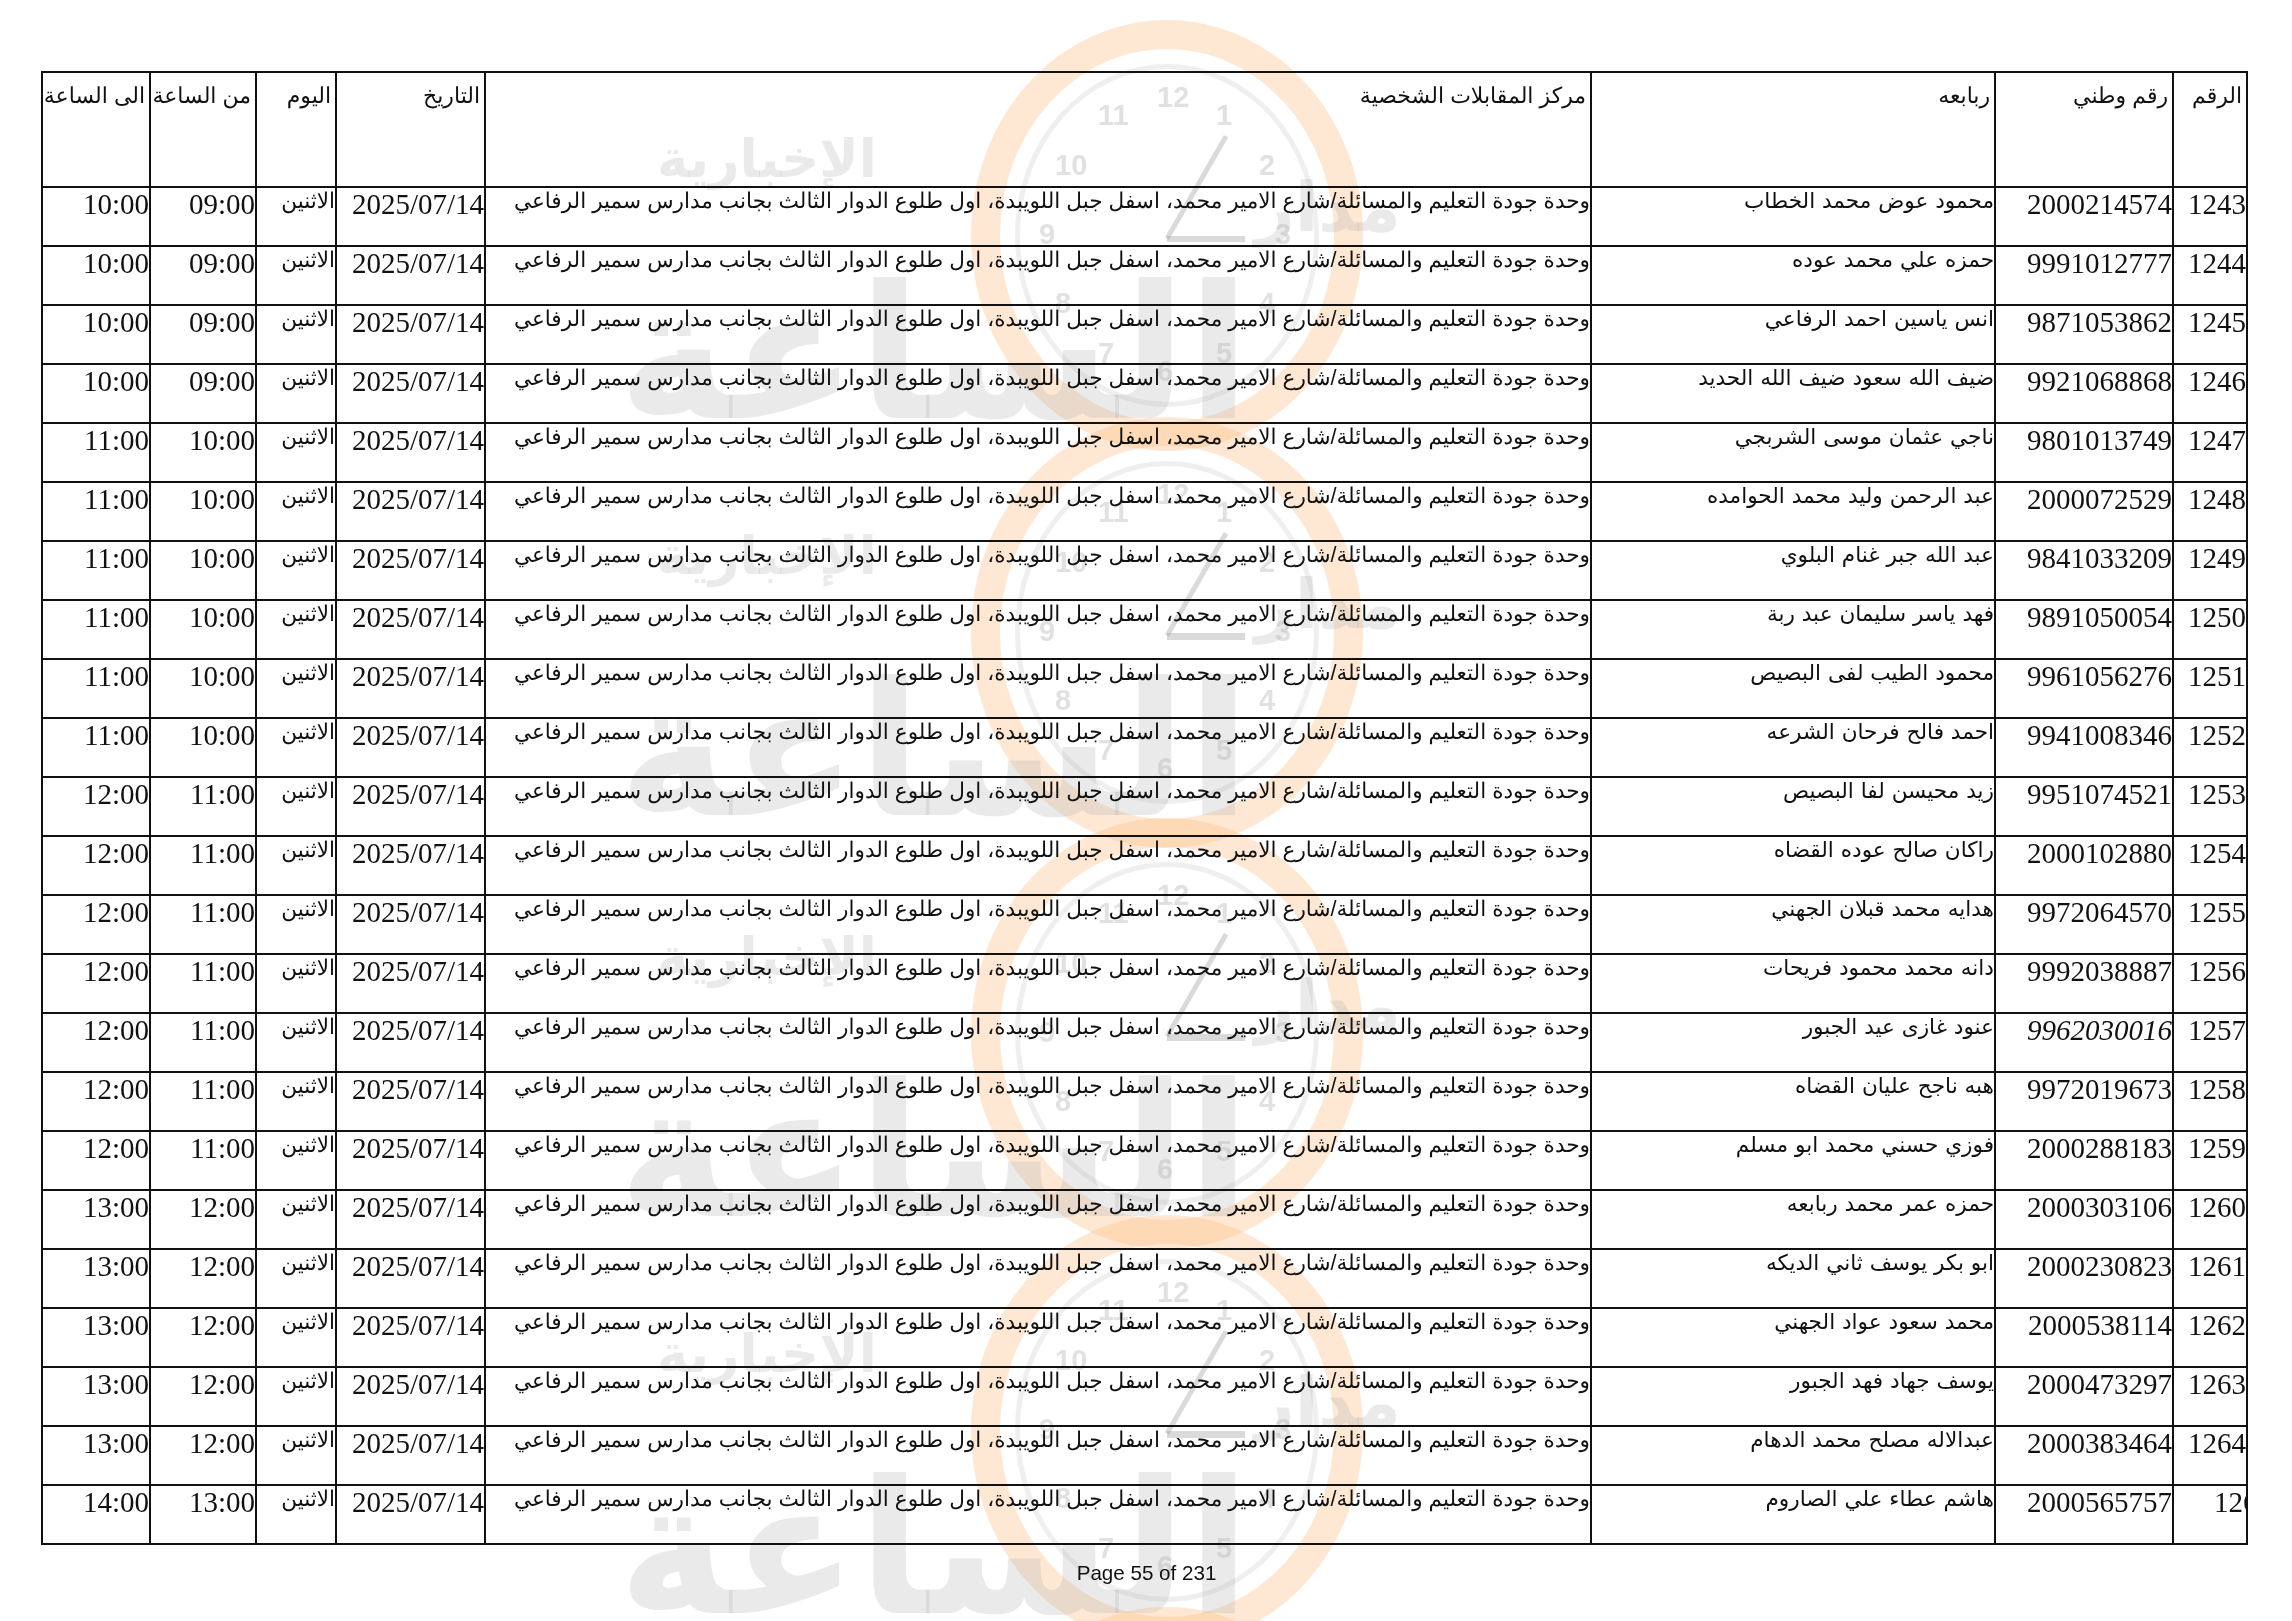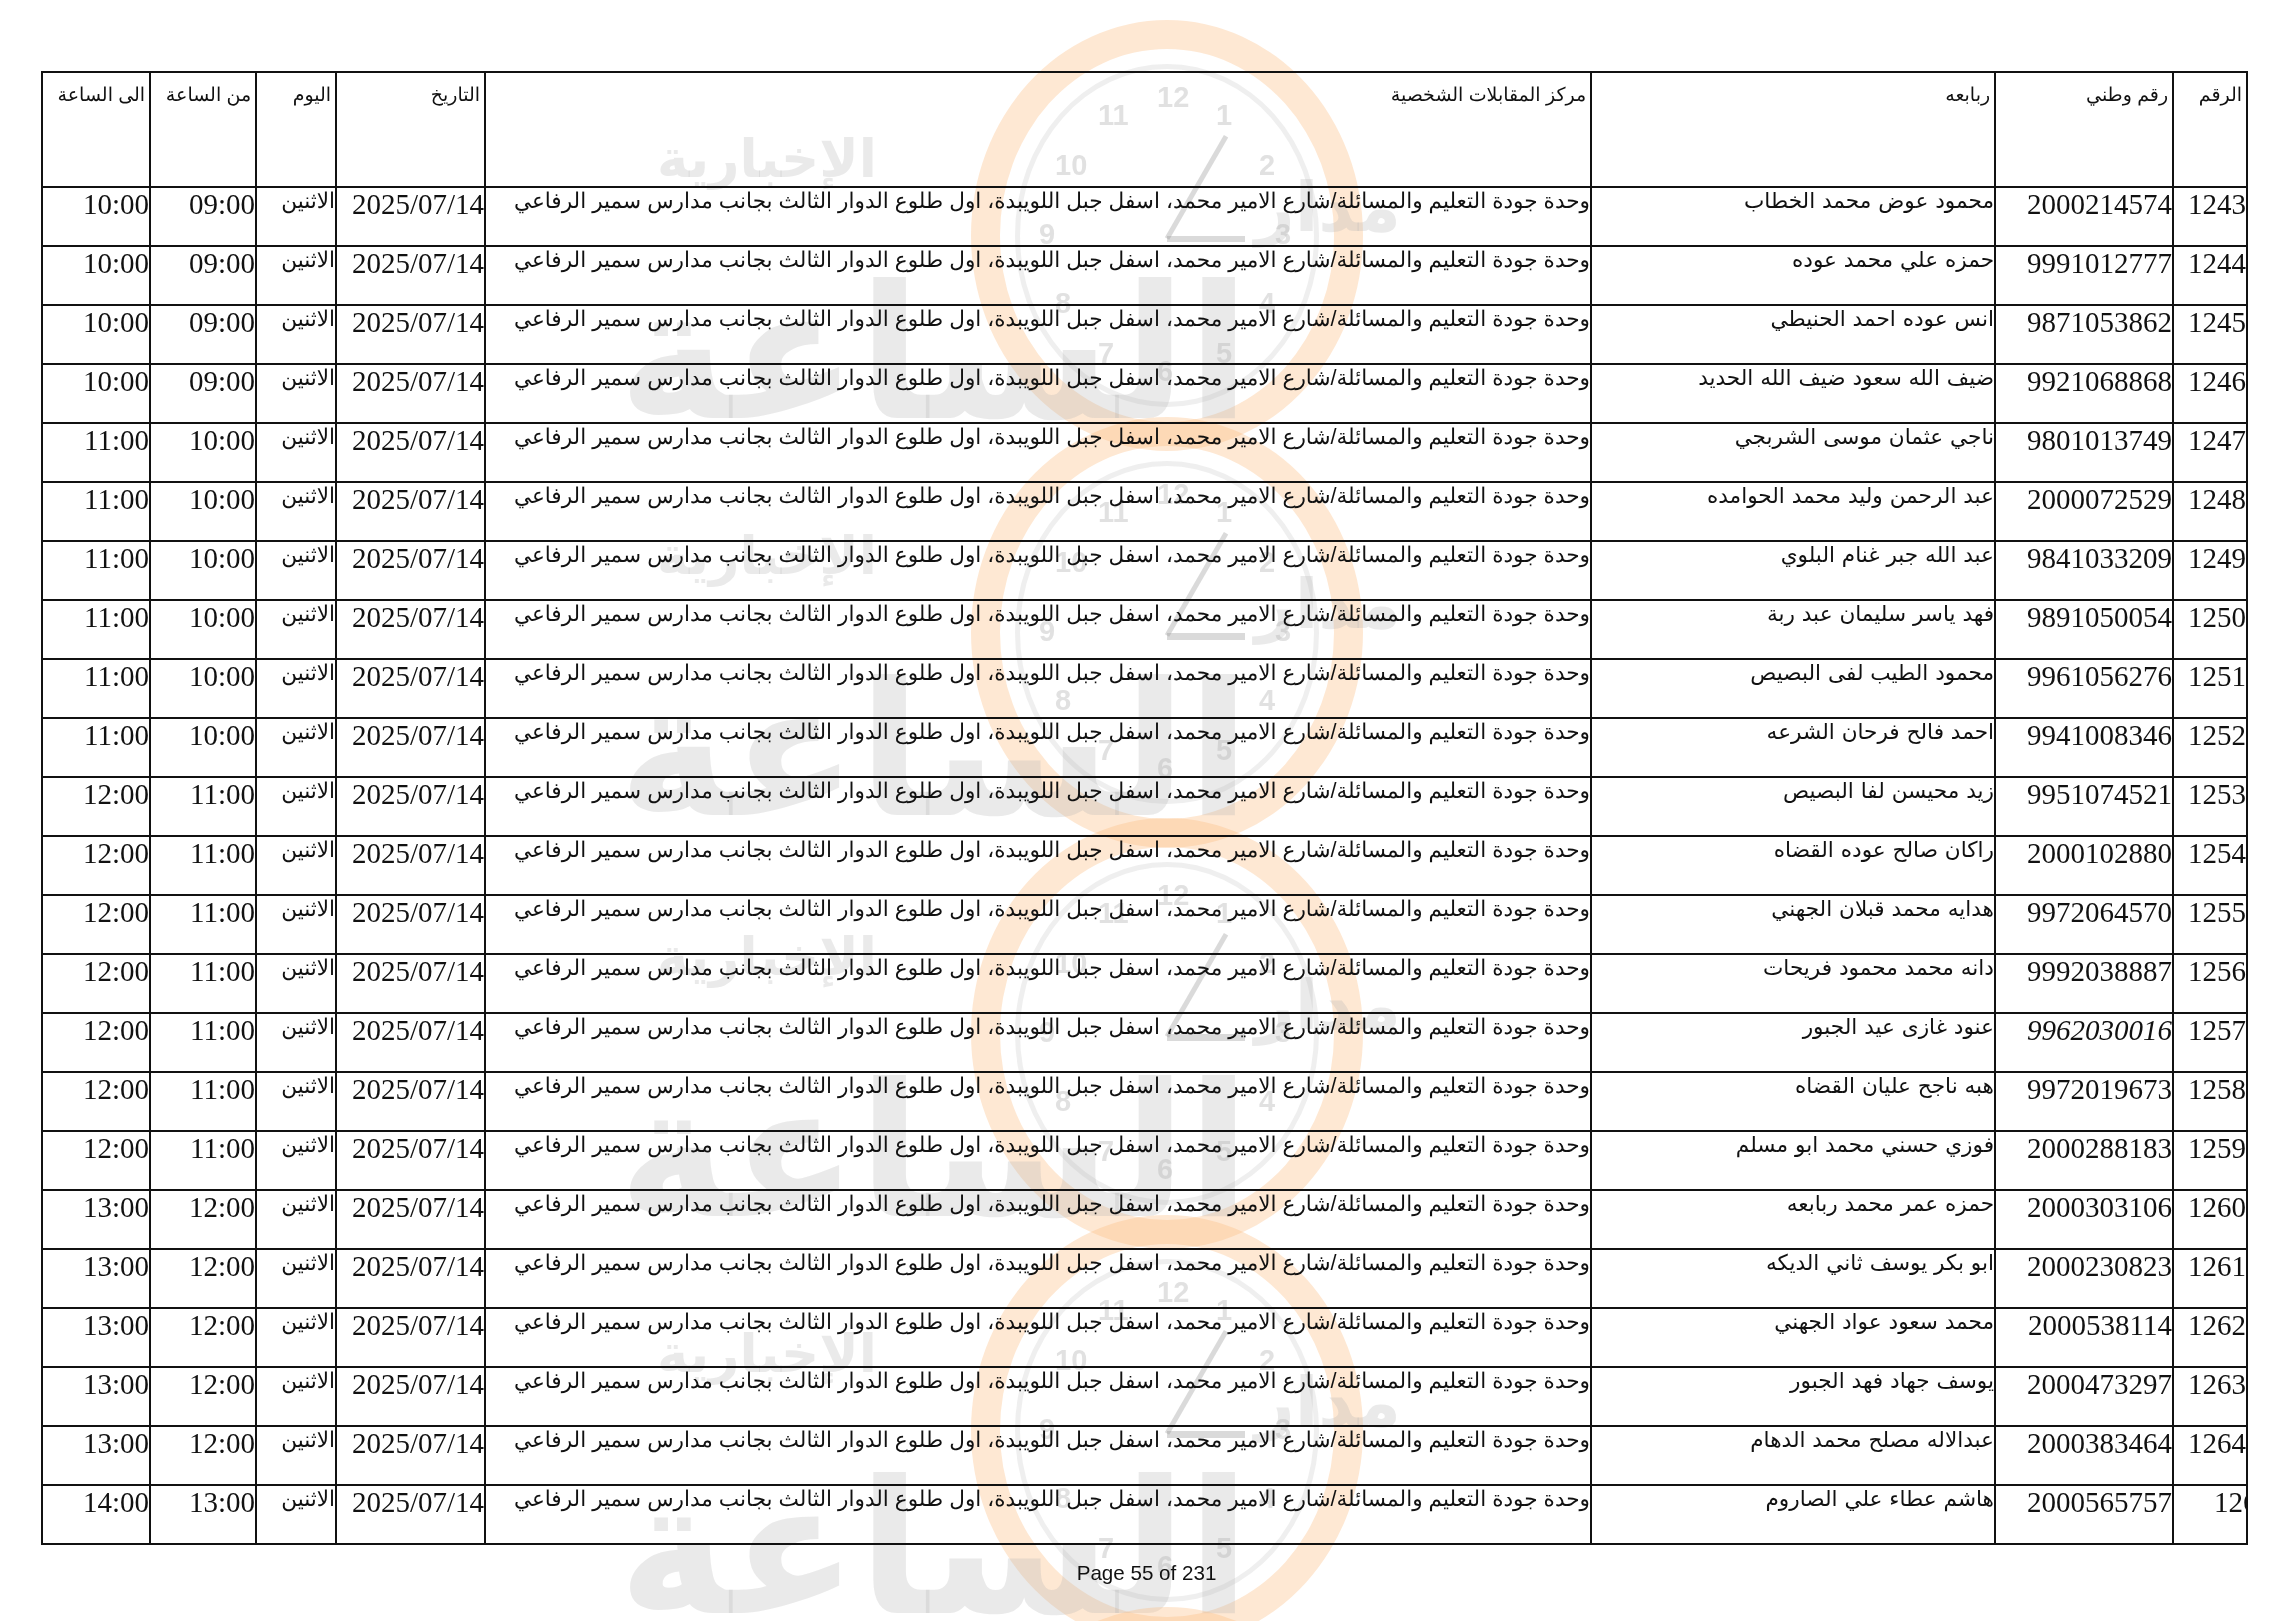--- a/index.html
+++ b/index.html
@@ -15,21 +15,21 @@
   .wm .num { position:absolute; font-family:"Liberation Sans", sans-serif; font-size:29px; font-weight:bold;
              color:rgba(170,170,170,0.35); }
   .wm .hand { position:absolute; background:rgba(150,150,150,0.35); transform-origin:left center; }
   .wm .brand { position:absolute; font-family:"DejaVu Sans", sans-serif; font-weight:bold; color:rgba(180,180,180,0.28);
                direction:rtl; white-space:nowrap; }
 
   
   table.roster { position:absolute; left:41px; top:71px; border-collapse:collapse; direction:rtl;
                  table-layout:fixed; width:2204px; }
   table.roster td, table.roster th { border:2.9px solid #111; padding:0; vertical-align:top; overflow:hidden; white-space:nowrap; }
-  table.roster th { height:103px; font-family:"Liberation Sans", sans-serif; font-weight:normal; font-size:19px;
+  table.roster th { height:103px; font-family:"Liberation Sans", sans-serif; font-weight:normal; font-size:22px;
                     color:#111; text-align:right; padding:9.8px 3.9px 0 3.9px; }
   table.roster td { height:57px; color:#111; text-align:right; }
   td.c-serif { font-family:"Liberation Serif", serif; font-size:29px; padding:9.8px 5.9px 0 5.9px; }
   td.c-seq { font-family:"Liberation Serif", serif; font-size:29px; padding:15.7px 5.9px 0 5.9px; }
   td.c-day { font-family:"Liberation Sans", sans-serif; font-size:21.6px; padding:13.7px 5.9px 0 5.9px; }
   td.c-center { font-family:"Liberation Sans", sans-serif; font-size:21.6px; padding:3.9px 3.9px 0 3.9px; }
   td.c-name { font-family:"DejaVu Sans", sans-serif; font-size:21.6px; padding:11.8px 17.6px 0 5.9px; }
 
   .footer { position:absolute; left:0; width:2293px; top:1561px; text-align:center;
             font-family:"Liberation Sans", sans-serif; font-size:20.6px; color:#111; }
@@ -169,21 +169,21 @@
           <td class="c-name">حمزه علي محمد عوده</td>
           <td class="c-center">وحدة جودة التعليم والمسائلة/شارع الامير محمد، اسفل جبل اللويبدة، اول طلوع الدوار الثالث بجانب مدارس سمير الرفاعي</td>
           <td class="c-serif" style="direction: ltr;">2025/07/14</td>
           <td class="c-day">الاثنين</td>
           <td class="c-serif" style="direction: ltr;">09:00</td>
           <td class="c-serif" style="direction: ltr;">10:00</td>
         </tr>
         <tr>
           <td class="c-seq" style="direction: ltr;">1245</td>
           <td class="c-serif" style="direction: ltr;">9871053862</td>
-          <td class="c-name">انس عوده احمد الحنيطي</td>
+          <td class="c-name">انس ياسين احمد الرفاعي</td>
           <td class="c-center">وحدة جودة التعليم والمسائلة/شارع الامير محمد، اسفل جبل اللويبدة، اول طلوع الدوار الثالث بجانب مدارس سمير الرفاعي</td>
           <td class="c-serif" style="direction: ltr;">2025/07/14</td>
           <td class="c-day">الاثنين</td>
           <td class="c-serif" style="direction: ltr;">09:00</td>
           <td class="c-serif" style="direction: ltr;">10:00</td>
         </tr>
         <tr>
           <td class="c-seq" style="direction: ltr;">1246</td>
           <td class="c-serif" style="direction: ltr;">9921068868</td>
           <td class="c-name">ضيف الله سعود ضيف الله الحديد</td>

